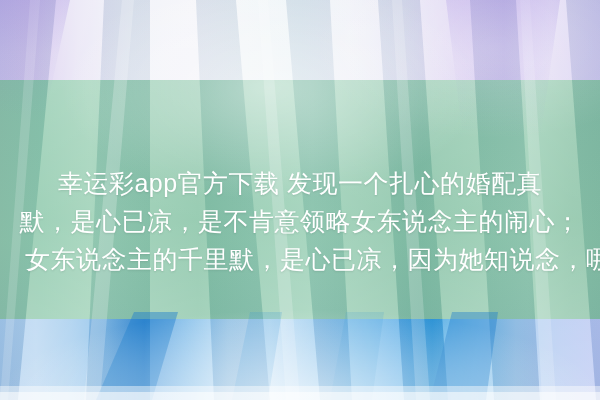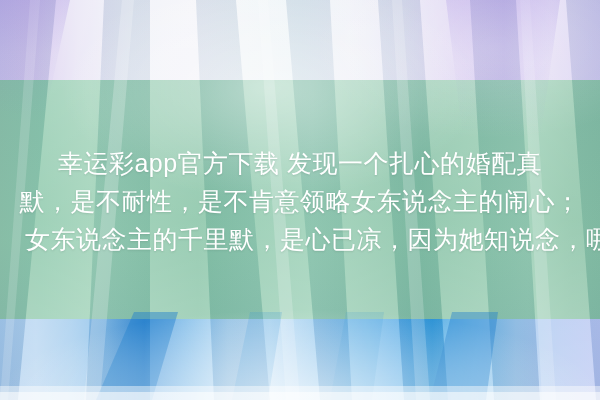--- a/index.html
+++ b/index.html
@@ -98,21 +98,21 @@
     background:
       radial-gradient(ellipse 300px 160px at 45% 22%, rgba(255,255,255,0.42), rgba(255,255,255,0) 70%),
       radial-gradient(ellipse 260px 130px at 82% 12%, rgba(255,255,255,0.22), rgba(255,255,255,0) 70%),
       radial-gradient(ellipse 420px 120px at 50% 99%, rgba(255,255,255,0.55), rgba(255,255,255,0) 72%);
   }
 
   
   .caption {
     position: absolute;
     left: 0;
-    top: 144px;
+    top: 164px;
     width: 100%;
     text-align: center;
     color: #ffffff;
     font-size: 25px;
     line-height: 38px;
     letter-spacing: 0.5px;
     white-space: nowrap;
     text-shadow: 0 1px 2px rgba(60,90,75,0.18);
   }
   .caption .line {
@@ -182,17 +182,17 @@
 
       <rect x="0" y="386" width="600" height="14" fill="#ffffff" opacity="0.45"></rect>
       <rect x="0" y="392" width="600" height="8" fill="#ffffff" opacity="0.55"></rect>
     </svg>
   </div>
 
   <div class="sheen"></div>
 
   <div class="caption">
     <span class="line line-1">幸运彩app官方下载 发现一个扎心的婚配真</span>
-    <span class="line line-2">默，是不耐性，是不肯意领略女东说念主的闹心；</span>
+    <span class="line line-2">默，是心已凉，是不肯意领略女东说念主的闹心；</span>
     <span class="line line-3">女东说念主的千里默，是心已凉，因为她知说念，哪</span>
   </div>
 
 </div>
 
 </body></html>

